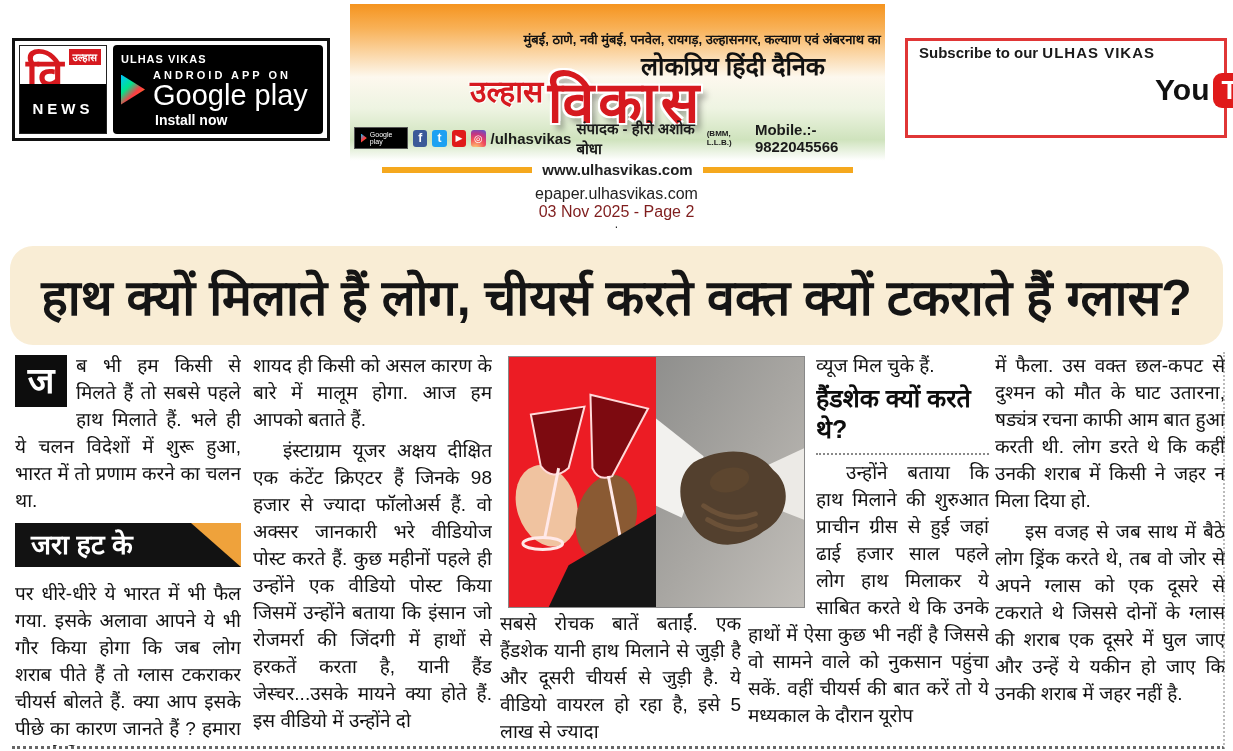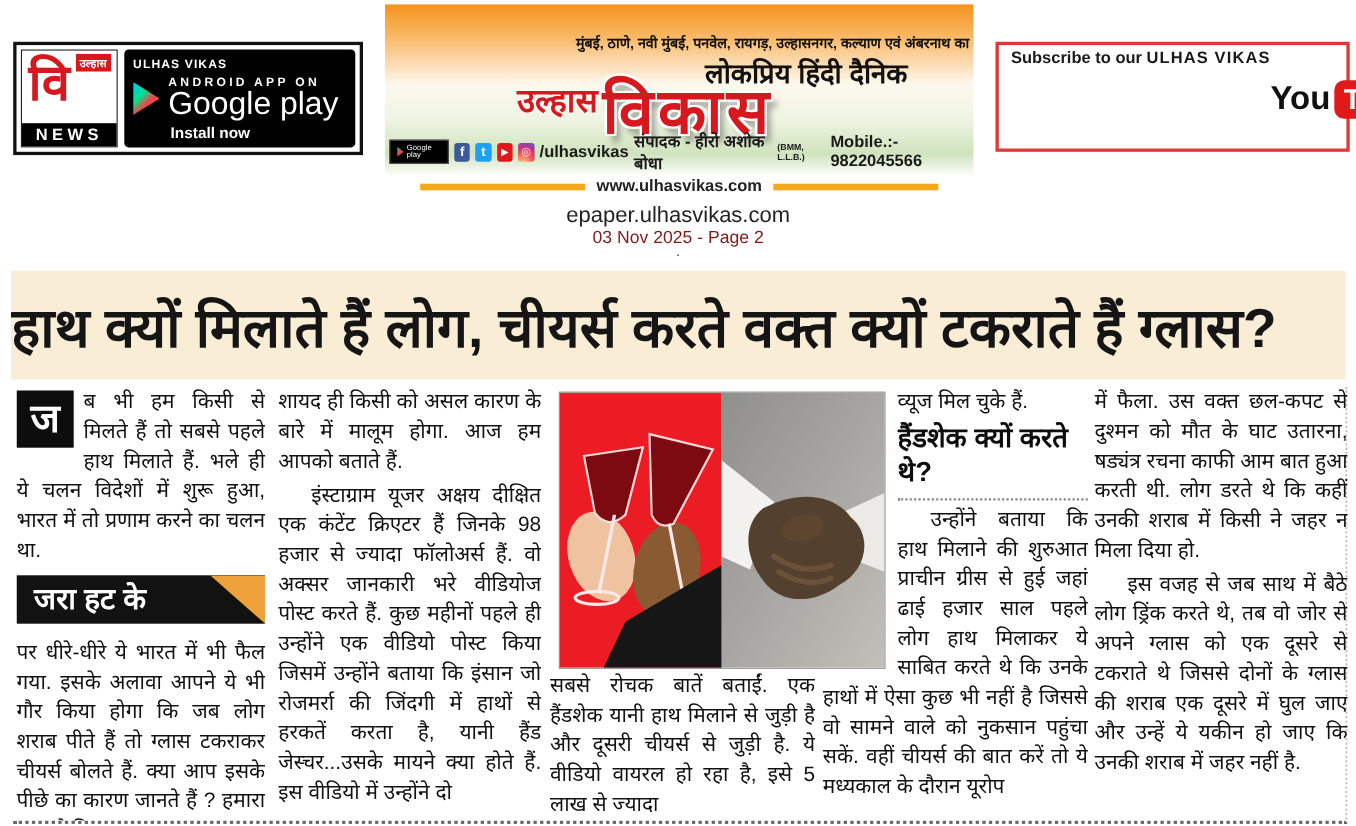--- a/index.html
+++ b/index.html
@@ -6,21 +6,21 @@
   .page{position:relative;width:1233px;height:751px;background:#fff;overflow:hidden;
         font-family:"Liberation Sans","DejaVu Sans",sans-serif;color:#1a1a1a;}
 
   
   .ad-left{position:absolute;left:12px;top:38px;width:318px;height:103px;
            border:3px solid #111;background:#fff;display:flex;gap:6px;padding:4px;box-sizing:border-box;}
   .uv-logo{position:relative;width:88px;background:#fff;border:1px solid #222;box-sizing:border-box;}
   .uv-top{position:absolute;top:3px;right:5px;background:#d6191f;color:#fff;font-size:10px;font-weight:bold;padding:1px 4px;}
   .uv-letter{position:absolute;top:6px;left:6px;color:#d6191f;font-size:46px;font-weight:900;line-height:1;}
   .uv-news{position:absolute;left:0;right:0;bottom:0;background:#000;color:#fff;text-align:center;
-           font-weight:bold;font-size:15px;letter-spacing:4px;padding:2px 0;}
+           font-weight:bold;font-size:15px;letter-spacing:4px;padding:16px 0;}
   .app-box{flex:1;background:#000;color:#fff;border-radius:4px;padding:4px 8px;position:relative;box-sizing:border-box;}
   .app-brand{font-size:11px;font-weight:bold;letter-spacing:1px;}
   .app-mid{display:flex;align-items:center;gap:8px;margin-top:2px;}
   .gp-tri{width:24px;height:30px;background:linear-gradient(135deg,#00c4ff 0%,#00e38c 35%,#ff3a44 60%,#ffbc00 100%);
           clip-path:polygon(0 0,100% 50%,0 100%);flex:0 0 auto;}
   .gp-text{display:flex;flex-direction:column;}
   .app-line1{font-size:11px;letter-spacing:3px;font-weight:bold;}
   .app-line2{font-size:29px;line-height:1;font-weight:400;}
   .app-line3{display:block;margin:2px 0 0 34px;font-weight:bold;font-size:14px;}
 
@@ -62,27 +62,27 @@
   .handle{font-weight:900;font-size:15px;}
   .editor{font-weight:bold;font-size:15px;}
   .qual{font-size:8px;font-weight:bold;}
   .mobile{margin-left:auto;font-weight:900;font-size:15px;}
   .website-row{position:absolute;left:0;right:0;bottom:0;display:flex;align-items:center;justify-content:center;gap:10px;}
   .wbar{width:150px;height:6px;background:#f5a81e;}
   .website{font-weight:900;font-size:15px;color:#222;}
 
   
   .meta{position:absolute;left:0;top:185px;width:100%;text-align:center;}
-  .meta .m1{font-size:20px;color:#222;}
+  .meta .m1{font-size:16px;color:#222;}
   .meta .m2{font-size:16px;color:#7f1d1d;}
   .meta .mdot{font-size:12px;line-height:6px;color:#222;}
 
   
   .headline-band{position:absolute;left:10px;top:246px;width:1213px;height:99px;background:#f9edd5;
-                 display:flex;align-items:center;overflow:hidden;}
+                 display:flex;align-items:center;justify-content:center;overflow:hidden;border-radius:23px;}
   .headline-band h1{margin:0;font-size:50px;font-weight:900;color:#151515;white-space:nowrap;letter-spacing:0px;}
 
   
   .article{position:absolute;left:12px;top:352px;width:1213px;height:397px;
            border-bottom:3px dotted #666;border-right:2px dotted #bbb;box-sizing:border-box;}
   .col{position:absolute;top:0;bottom:0;overflow:hidden;text-align:justify;
        font-size:19px;line-height:27px;color:#111;}
   .col p{margin:0 0 4px 0;}
   .col .ind{text-indent:30px;}
   .col1{left:3px;width:226px;}

